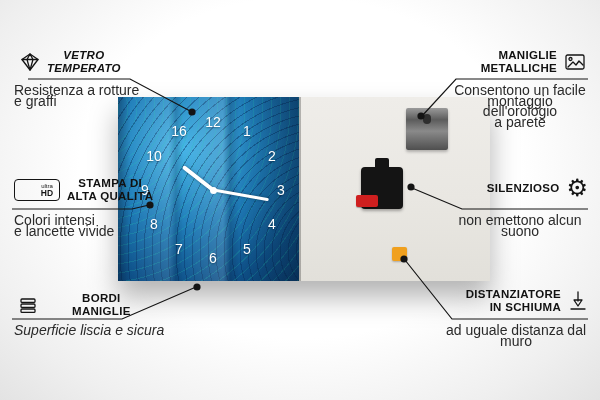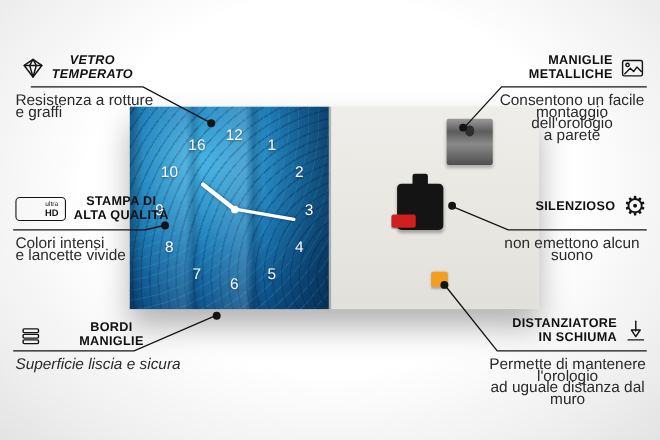--- a/index.html
+++ b/index.html
@@ -227,17 +227,16 @@
     </span>
     <span class="icon">
       <svg width="20" height="22" viewBox="0 0 20 22">
         <line x1="10" y1="2" x2="10" y2="11"></line>
         <polygon points="6,10 14,10 10,16"></polygon>
         <line x1="3" y1="19" x2="17" y2="19"></line>
       </svg>
     </span>
   </div>
   <div class="co-desc" id="desc-distanziatore">
-    <span>Permette di mantenere l'orologio</span>
     <span>ad uguale distanza dal muro</span>
   </div>
 
 </div>
 
 </body></html>

